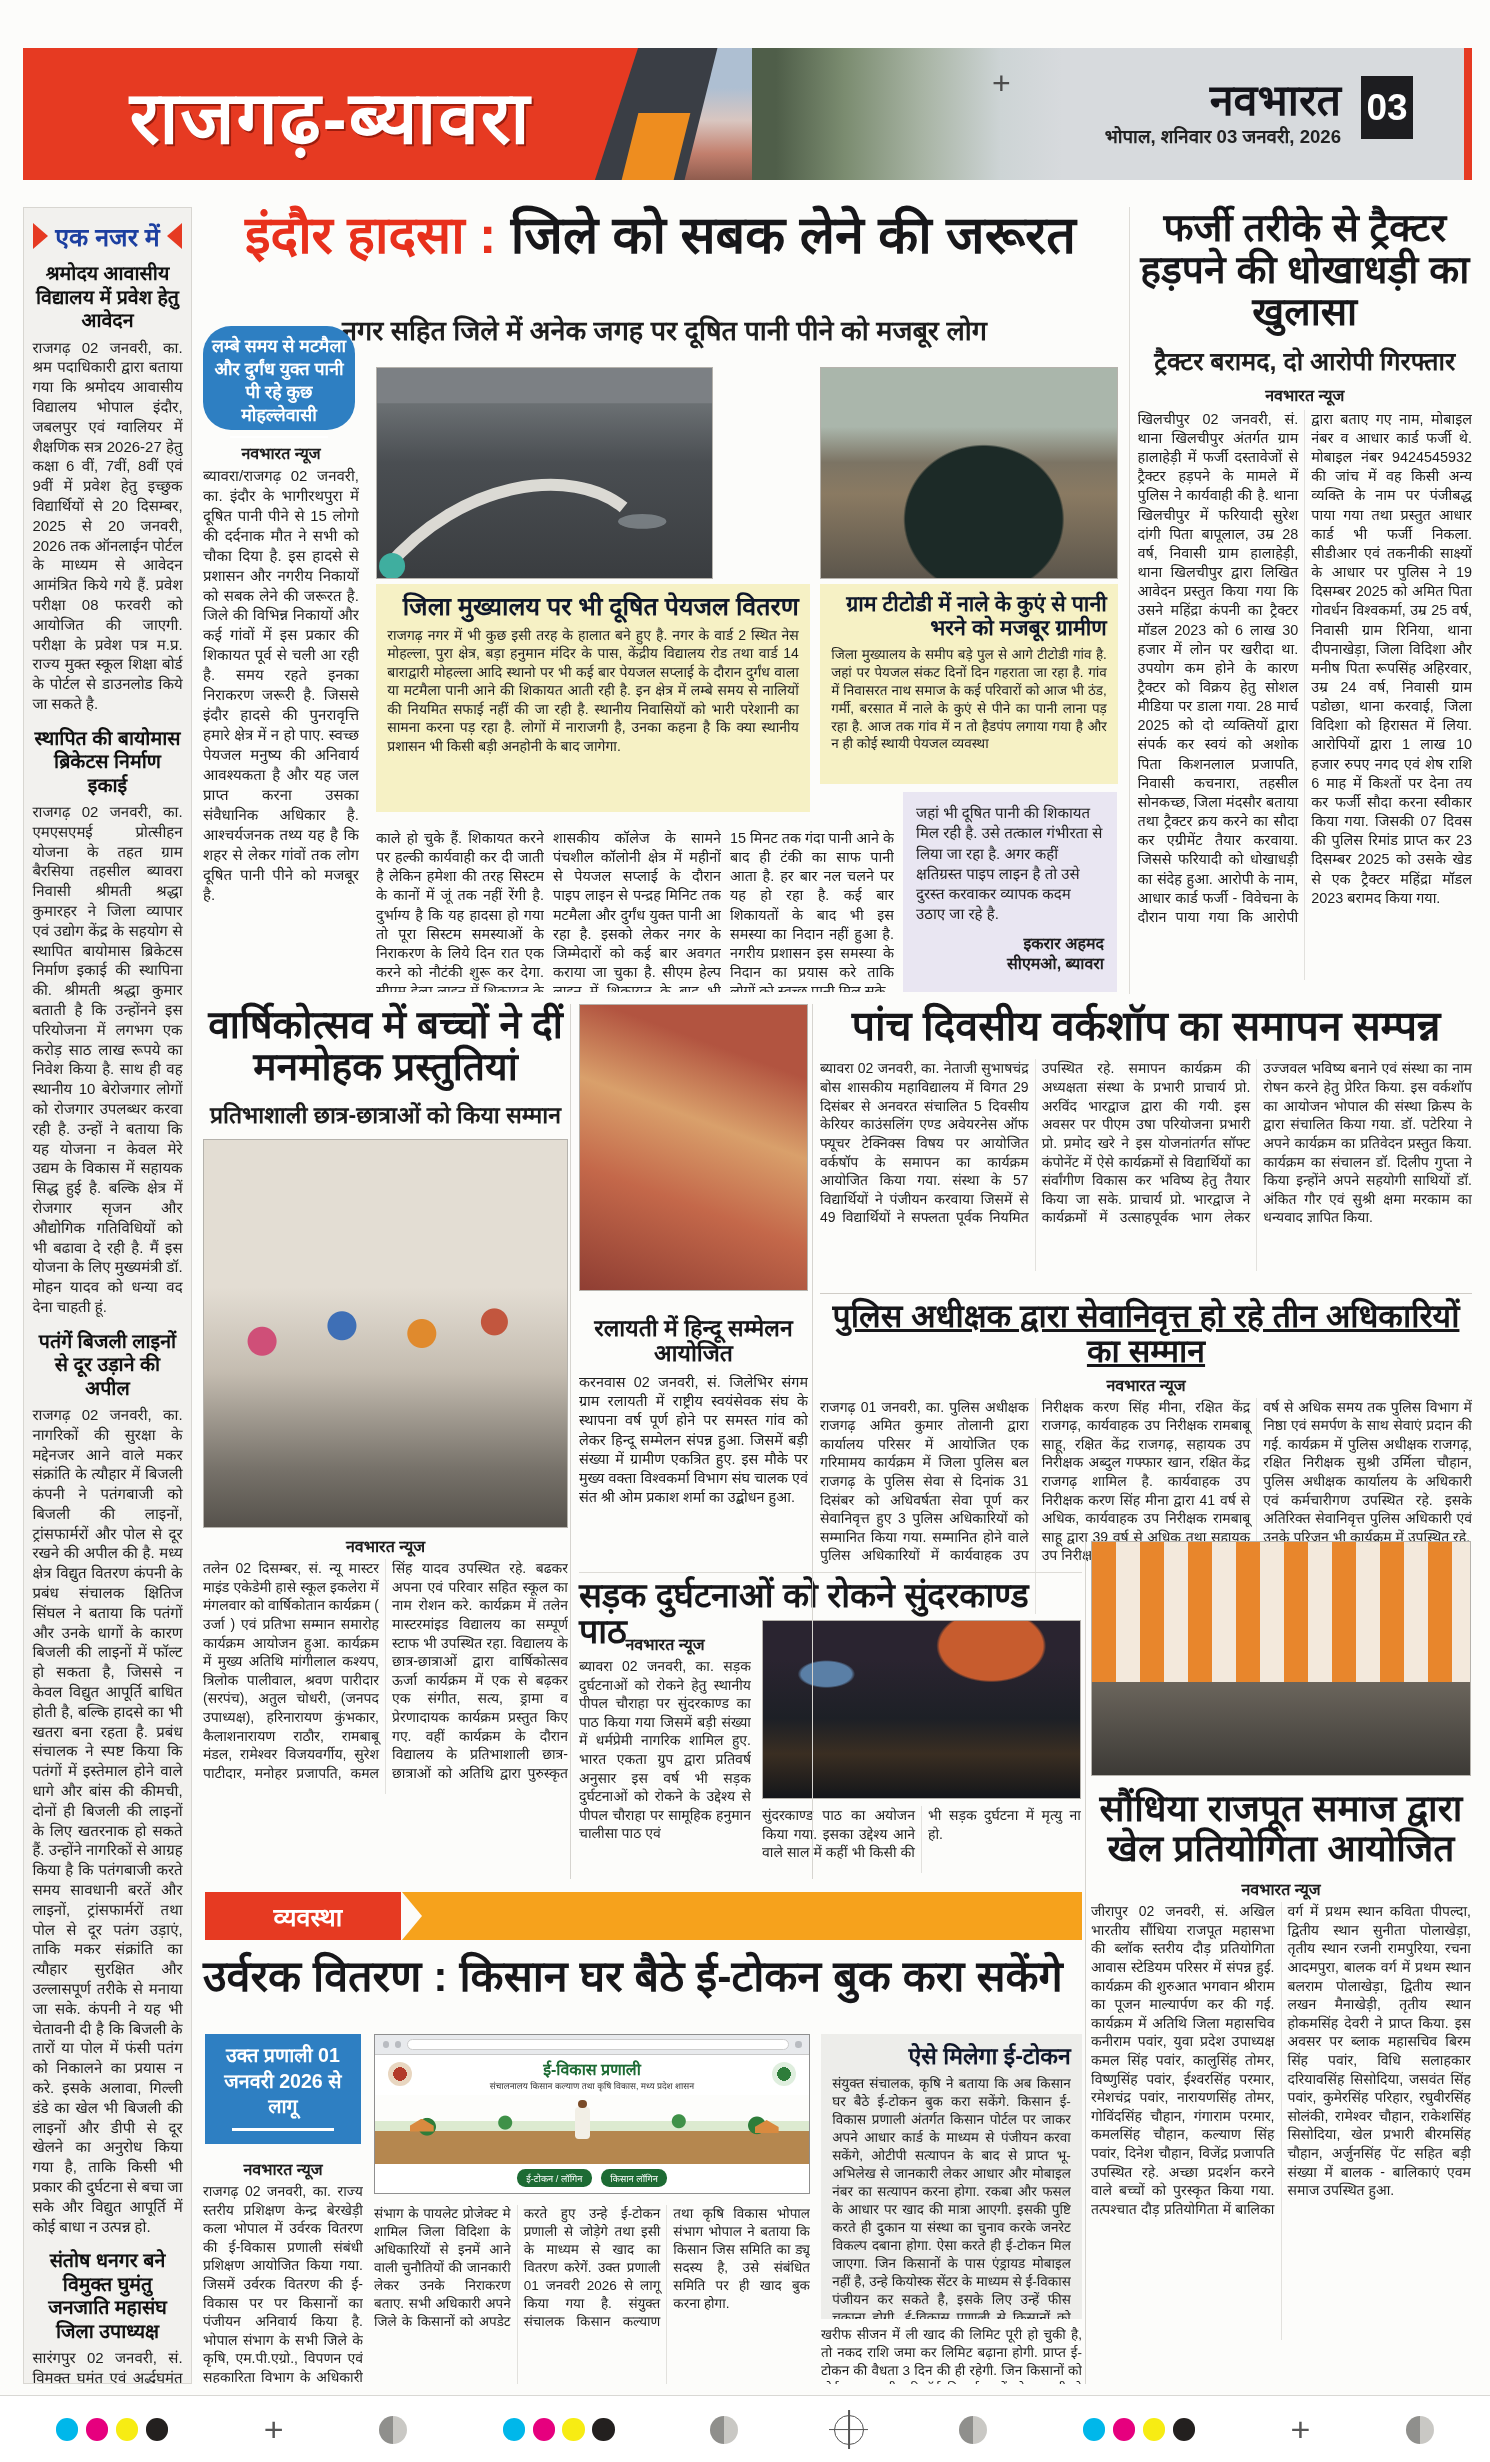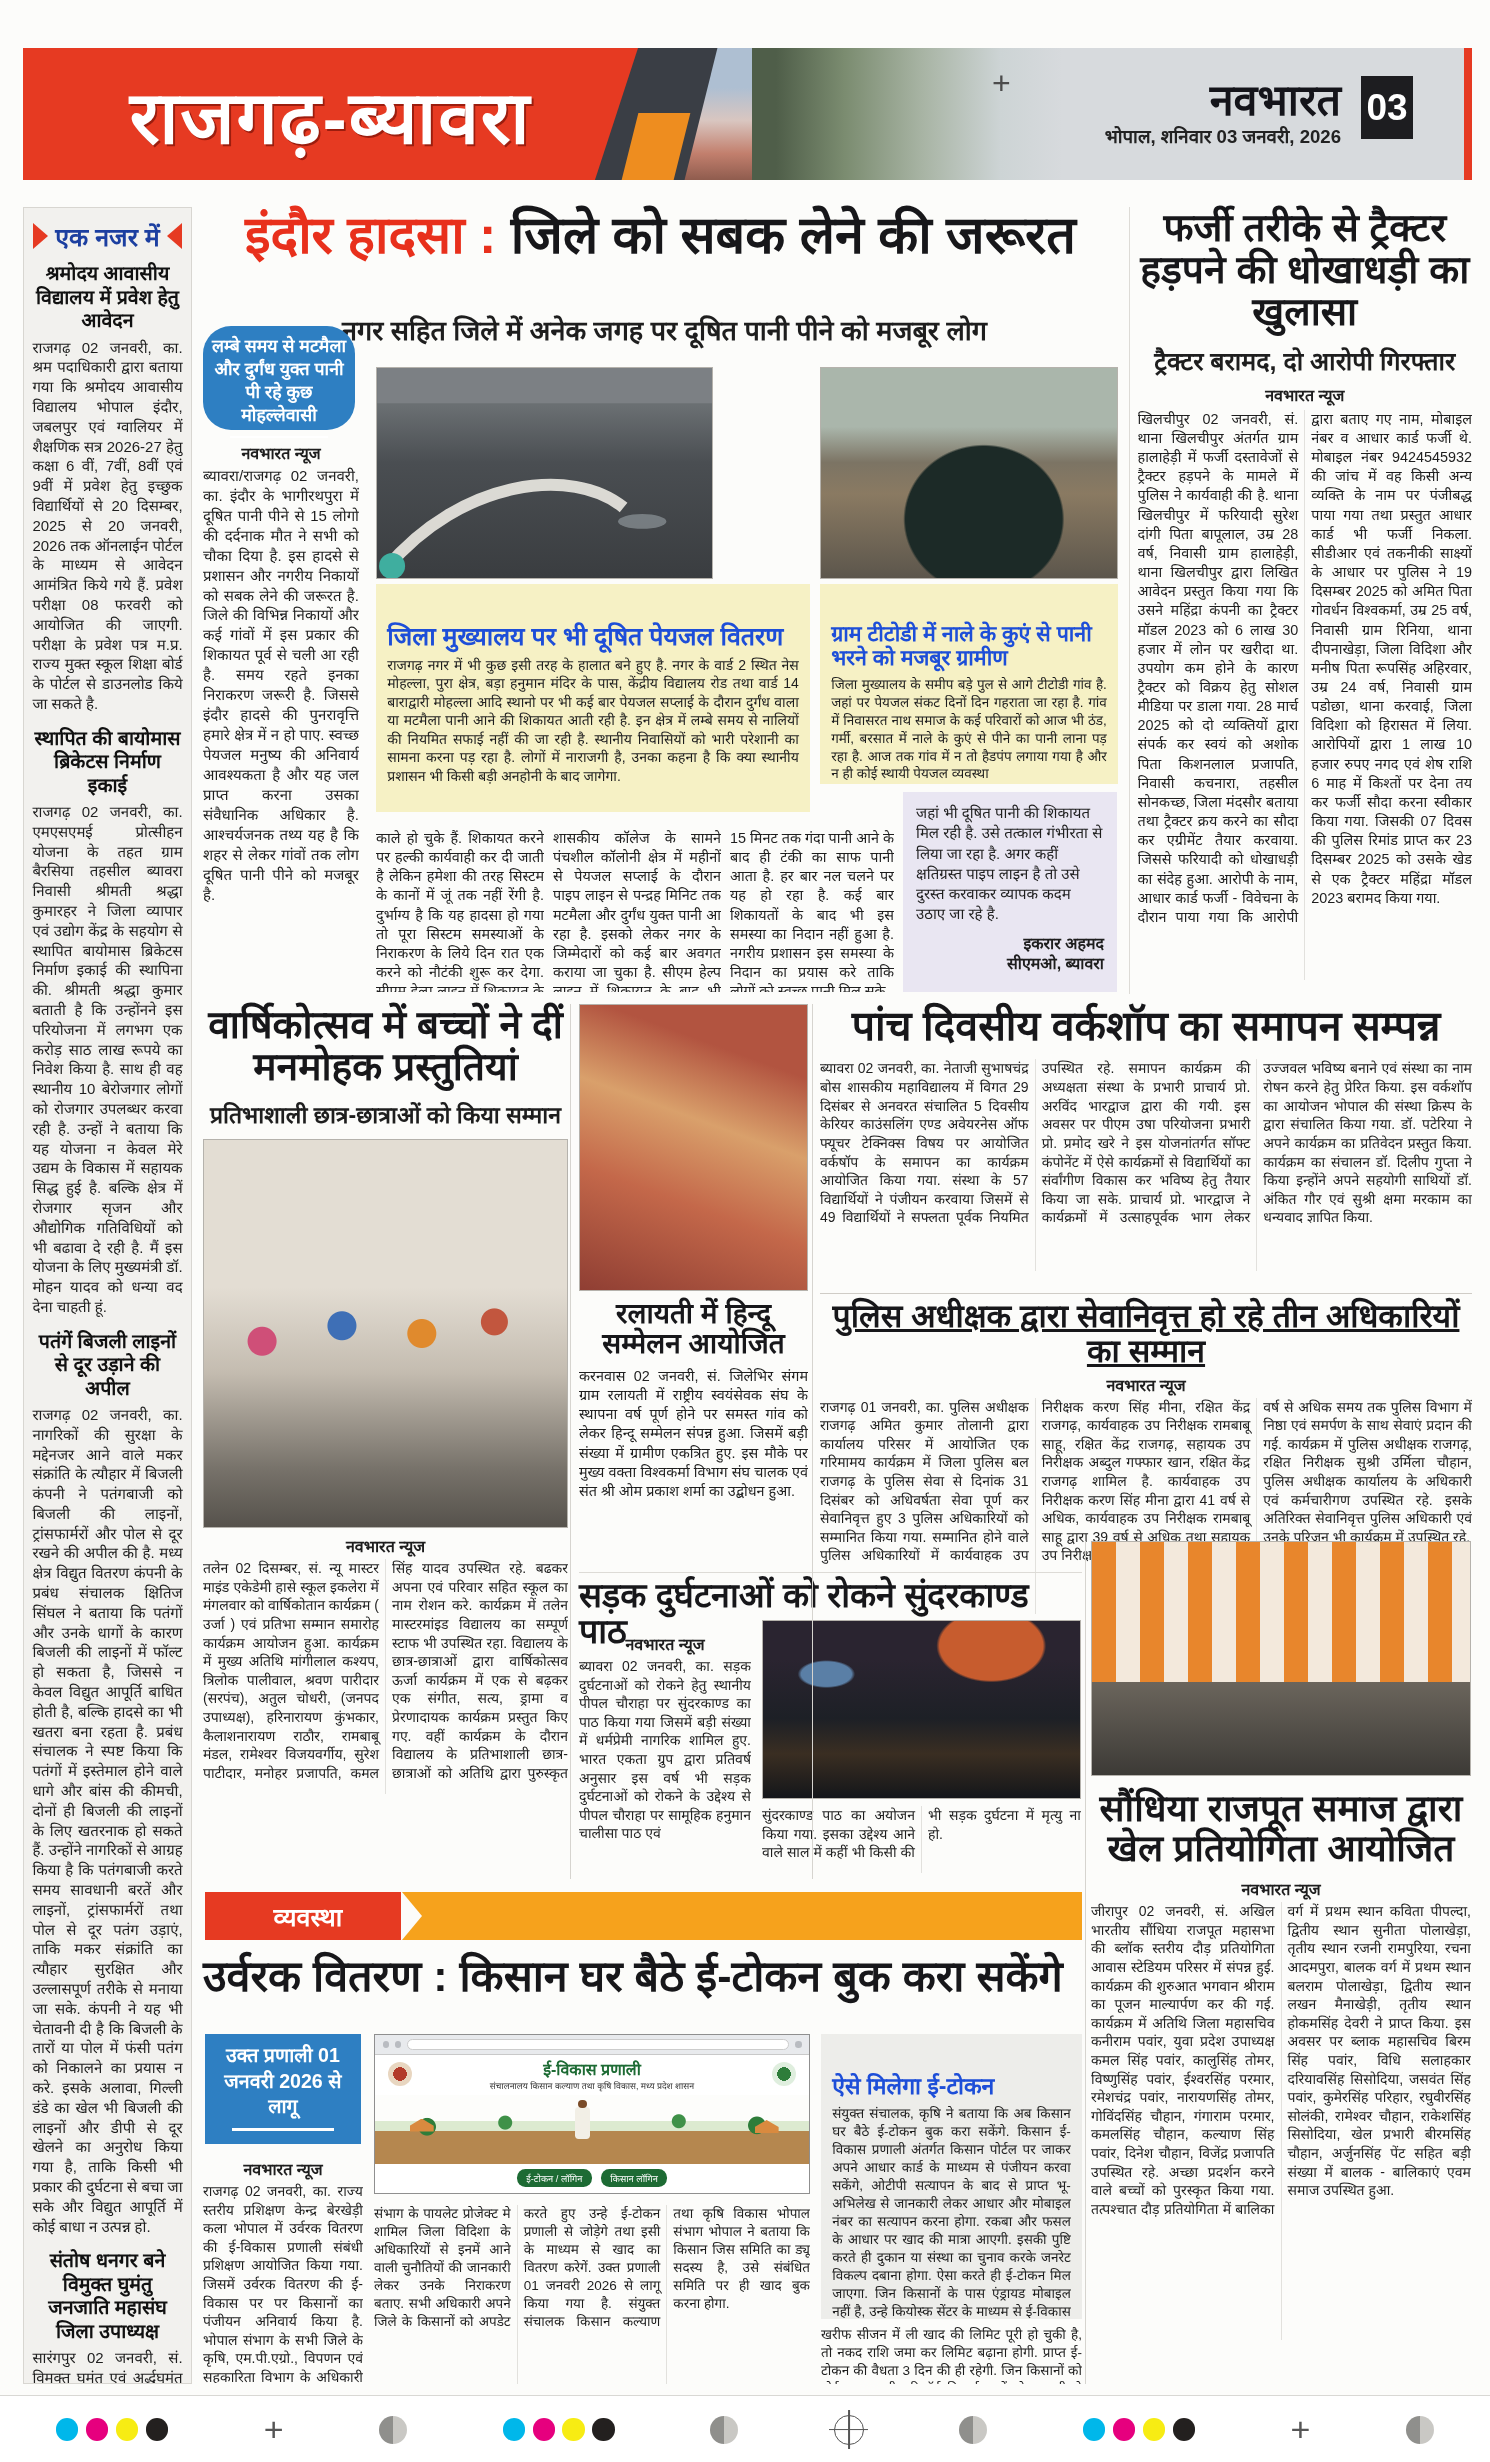--- a/index.html
+++ b/index.html
@@ -31,21 +31,21 @@
   .g-h{font-size:19.6px;font-weight:bold;text-align:center;line-height:1.2;margin-bottom:4.7px;color:#111;}
   .g-b{font-size:15px;line-height:1.32;text-align:justify;}
   
   .byline{font-weight:bold;text-align:center;font-size:16px;margin-bottom:1.9px;}
   .body{font-size:14.4px;line-height:1.33;overflow:hidden;}
   .cols2{column-count:2;column-gap:13px;column-rule:0.9px solid #e2e1dd;}
   .cols3{column-count:3;column-gap:13px;column-rule:0.9px solid #e2e1dd;}
   .bluebox{background:#2e7fc2;color:#fff;text-align:center;font-weight:bold;box-sizing:border-box;padding:9.3px 7.5px;font-size:17.7px;line-height:1.3;}
   .bluebox .rule{width:72%;height:2.8px;background:#fff;margin:8.4px auto 0;}
   .ybox{background:#f6f1c5;box-sizing:border-box;padding:7.5px 11.2px;overflow:hidden;}
-  .yt{font-weight:bold;text-align:left;line-height:1.15;margin-bottom:5.6px;color:#1d4ed8;margin-top:30px;}
+  .yt{font-weight:bold;text-align:right;line-height:1.15;margin-bottom:5.6px;color:#0f172a;}
   .yb{font-size:14px;line-height:1.32;text-align:justify;}
   .quote{background:#e9e6f2;box-sizing:border-box;padding:11.2px 13px;font-size:15px;line-height:1.35;overflow:hidden;}
   .qsig{font-weight:bold;text-align:right;margin-top:9.3px;line-height:1.25;font-size:16px;}
   .ph{overflow:hidden;border:0.9px solid #b5b2ac;box-sizing:border-box;}
   .hl{background:#cfccc6;height:0.9px;}
   .vl{background:#d6d4cf;width:0.9px;}
   
   .lbl-red{background:#e63a22;color:#fff;font-size:25px;font-weight:bold;display:flex;align-items:center;justify-content:center;padding-left:10px;}
   .banner-or{background:#f6a21c;color:#19191c;font-size:23px;font-weight:bold;display:flex;align-items:center;padding-left:32px;box-sizing:border-box;}
   .banner-or .notch{position:absolute;left:0;top:0;width:0;height:0;border-top:24px solid transparent;border-bottom:24px solid transparent;border-left:20.5px solid #fcfcfa;}
@@ -201,21 +201,21 @@
            radial-gradient(circle at 60% 50%, #e08a2d 0 14px, transparent 15px),
            radial-gradient(circle at 80% 47%, #c2563e 0 13px, transparent 14px),
            linear-gradient(180deg,#e3ddd3 0 38%,#c4bcb0 60%,#77726a 85%,#56524c);"></div>
     <div class="byline" style="margin-top:7.5px;">नवभारत न्यूज</div>
     <div class="body jt cols2" style="height:235px;font-size:14px;">तलेन 02 दिसम्बर, सं. न्यू मास्टर माइंड एकेडेमी हासे स्कूल इकलेरा में मंगलवार को वार्षिकोतान कार्यक्रम ( उर्जा ) एवं प्रतिभा सम्मान समारोह कार्यक्रम आयोजन हुआ. कार्यक्रम में मुख्य अतिथि मांगीलाल कश्यप, त्रिलोक पालीवाल, श्रवण पारीदार (सरपंच), अतुल चोधरी, (जनपद उपाध्यक्ष), हरिनारायण कुंभकार, कैलाशनारायण राठौर, रामबाबू मंडल, रामेश्वर विजयवर्गीय, सुरेश पाटीदार, मनोहर प्रजापति, कमल सिंह यादव उपस्थित रहे. बढकर अपना एवं परिवार सहित स्कूल का नाम रोशन करे. कार्यक्रम में तलेन मास्टरमांइड विद्यालय का सम्पूर्ण स्टाफ भी उपस्थित रहा. विद्यालय के छात्र-छात्राओं द्वारा वार्षिकोत्सव ऊर्जा कार्यक्रम में एक से बढ़कर एक संगीत, सत्य, ड्रामा व प्रेरणादायक कार्यक्रम प्रस्तुत किए गए. वहीं कार्यक्रम के दौरान विद्यालय के प्रतिभाशाली छात्र-छात्राओं को अतिथि द्वारा पुरुस्कृत किया गया. समस्त अतिथियों द्वारा अपने संबोधन में छात्र-छात्राओ द्वारा प्रस्तुत किए गये कार्यक्रम की प्रशंसा की गई. कार्यक्रम में इकलेरा नगर के वरिष्ठजन, विद्यालय के समस्त शिक्षक-शिक्षिकाएं एवं विद्यार्थियों, अभिभावक उपस्थित रहे.</div>
   </div>
 
   <div class="abs" id="rally" style="left:579px;top:1004px;width:229px;height:596px;">
     <div class="ph" style="width:229px;height:287px;
          background:linear-gradient(200deg,#b25440 0 20%,#d9a06b 42%,#c4684a 66%,#8f3e33 100%);"></div>
-    <div class="h-big" style="font-size:28px;margin-top:8px;">रलायती में हिन्दू सम्मेलन आयोजित</div>
+    <div class="h-big" style="font-size:23px;margin-top:25px;">रलायती में हिन्दू सम्मेलन आयोजित</div>
     <div class="body jt" style="height:251px;margin-top:7.5px;font-size:14.4px;">करनवास 02 जनवरी, सं. जिलेभिर संगम ग्राम रलायती में राष्ट्रीय स्वयंसेवक संघ के स्थापना वर्ष पूर्ण होने पर समस्त गांव को लेकर हिन्दू सम्मेलन संपन्न हुआ. जिसमें बड़ी संख्या में ग्रामीण एकत्रित हुए. इस मौके पर मुख्य वक्ता विश्वकर्मा विभाग संघ चालक एवं संत श्री ओम प्रकाश शर्मा का उद्बोधन हुआ.</div>
   </div>
 
   <div class="abs" id="workshop" style="left:820px;top:1004px;width:652px;height:282px;">
     <div class="h-big" style="font-size:41px;">पांच दिवसीय वर्कशॉप का समापन सम्पन्न</div>
     <div class="body jt cols3" style="height:212px;margin-top:11.2px;font-size:14px;">ब्यावरा 02 जनवरी, का. नेताजी सुभाषचंद्र बोस शासकीय महाविद्यालय में विगत 29 दिसंबर से अनवरत संचालित 5 दिवसीय केरियर काउंसलिंग एण्ड अवेयरनेस ऑफ फ्यूचर टेक्निक्स विषय पर आयोजित वर्कषॉप के समापन का कार्यक्रम आयोजित किया गया. संस्था के 57 विद्यार्थियों ने पंजीयन करवाया जिसमें से 49 विद्यार्थियों ने सफ्लता पूर्वक नियमित उपस्थित रहे. समापन कार्यक्रम की अध्यक्षता संस्था के प्रभारी प्राचार्य प्रो. अरविंद भारद्वाज द्वारा की गयी. इस अवसर पर पीएम उषा परियोजना प्रभारी प्रो. प्रमोद खरे ने इस योजनांतर्गत सॉफ्ट कंपोनेंट में ऐसे कार्यक्रमों से विद्यार्थियों का संर्वांगीण विकास कर भविष्य हेतु तैयार किया जा सके. प्राचार्य प्रो. भारद्वाज ने कार्यक्रमों में उत्साहपूर्वक भाग लेकर उज्जवल भविष्य बनाने एवं संस्था का नाम रोषन करने हेतु प्रेरित किया. इस वर्कशॉप का आयोजन भोपाल की संस्था क्रिस्प के द्वारा संचालित किया गया. डॉ. पटेरिया ने अपने कार्यक्रम का प्रतिवेदन प्रस्तुत किया. कार्यक्रम का संचालन डॉ. दिलीप गुप्ता ने किया इन्होंने अपने सहयोगी साथियों डॉ. अंकित गौर एवं सुश्री क्षमा मरकाम का धन्यवाद ज्ञापित किया.</div>
   </div>
 
   <div class="abs hl" style="left:820px;top:1293px;width:652px;"></div>
 

